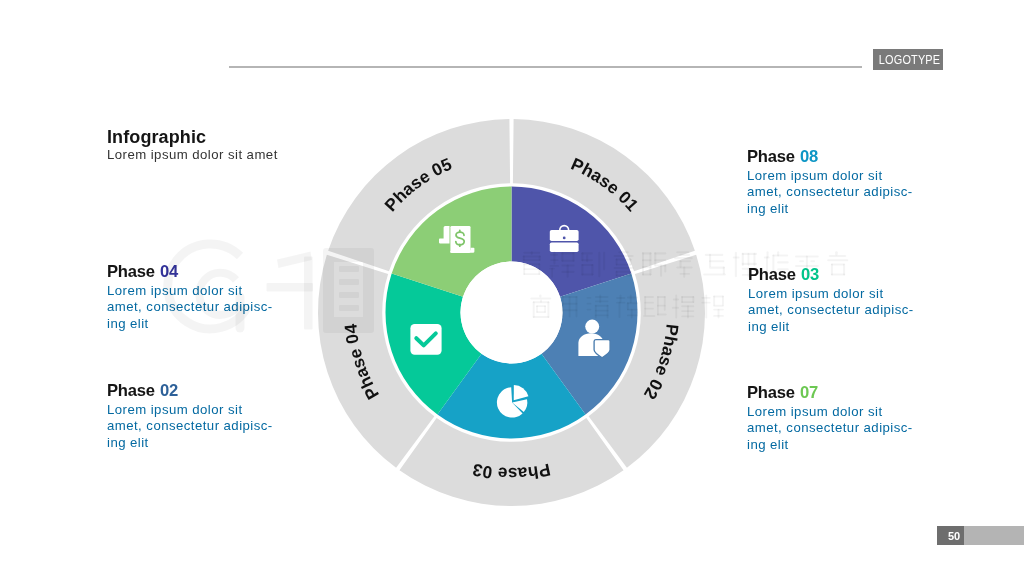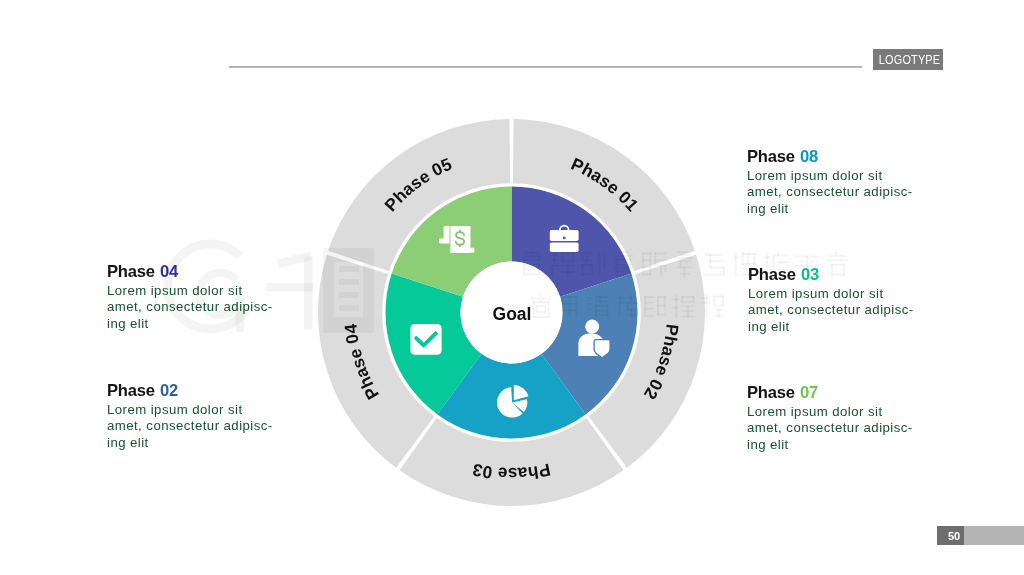--- a/index.html
+++ b/index.html
@@ -29,21 +29,21 @@
   .pg-box{position:absolute;left:937px;top:526px;width:34px;height:19px;background:#6e6e6e;
           display:flex;align-items:center;justify-content:center;}
   .pg-box span{color:#fff;font-size:11px;font-weight:bold;}
   .pg-bar{position:absolute;left:964px;top:526px;width:60px;height:19px;background:#b4b4b4;}
 
   
   .blk{position:absolute;z-index:3;}
   .blk h3{margin:0;font-size:16.6px;font-weight:bold;color:#151515;letter-spacing:-0.25px;
           line-height:17px;white-space:nowrap;}
   .blk h3 .num{margin-left:1px;}
-  .blk p{margin:0;font-size:13.2px;line-height:16.3px;color:#14532d;letter-spacing:0.45px;
+  .blk p{margin:0;font-size:13.2px;line-height:16.3px;color:#0369a1;letter-spacing:0.45px;
          white-space:nowrap;}
   .blk .body{margin-top:3px;}
   .goal-txt{position:absolute;left:0;top:305px;width:1024px;text-align:center;z-index:4;
             font-size:17.5px;font-weight:bold;color:#101010;letter-spacing:0px;
             line-height:19px;}
   .ring-label{font-size:17.3px;font-weight:bold;fill:#111;letter-spacing:0.1px;}
   .intro h2{margin:0;font-size:18px;font-weight:bold;color:#151515;letter-spacing:0.1px;
             line-height:18px;white-space:nowrap;}
   .intro p{margin:1px 0 0 0;font-size:13.2px;color:#333;line-height:16.3px;
            letter-spacing:0.45px;white-space:nowrap;}
@@ -341,22 +341,25 @@
 
       <g fill="none" stroke="#7ec469" stroke-width="1.75" stroke-linecap="round">
         <path d="M464.0 235.3 c0 -1.9 -1.9 -3.3 -4.0 -3.3 c-2.2 0 -4.0 1.3 -4.0 3.0
                  c0 1.7 1.5 2.7 3.9 3.2 c2.6 0.6 4.3 1.6 4.3 3.4 c0 1.9 -1.9 3.3 -4.2 3.3
                  c-2.3 0 -4.2 -1.4 -4.2 -3.4"></path>
         <path d="M459.8 230.3 v1.8 M459.8 244.4 v1.8"></path>
       </g>
     </g>
   </svg>
 
-  <div class="goal-txt">Goal</div>
-
+
+  <div class="blk intro" style="left:107px;top:128px;">
+    <h2>Infographic</h2>
+    <p>Lorem ipsum dolor sit amet</p>
+  </div>
 
   <div class="blk" style="left:107px;top:263px;">
     <h3><span>Phase</span> <span class="num" style="color: rgb(51, 51, 154);">04</span></h3>
     <div class="body">
       <p>Lorem ipsum dolor sit</p>
       <p>amet, consectetur adipisc-</p>
       <p>ing elit</p>
     </div>
   </div>
 

